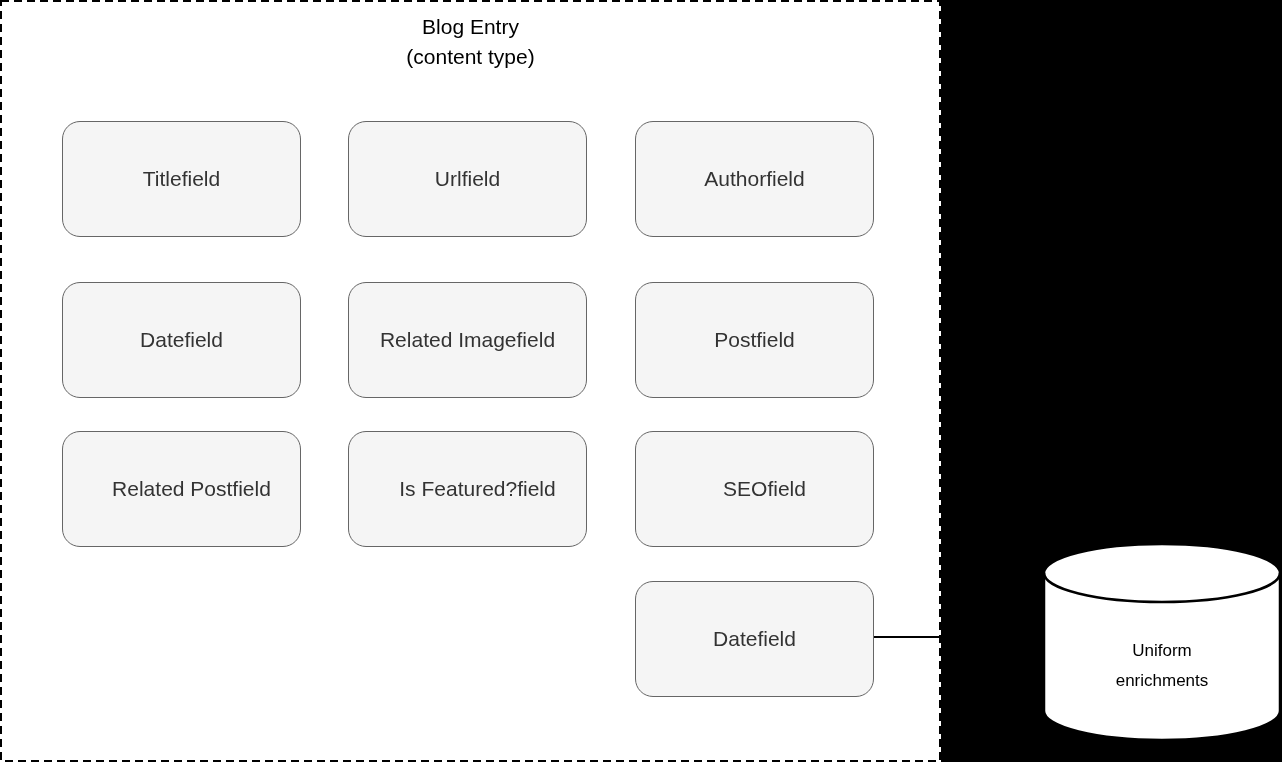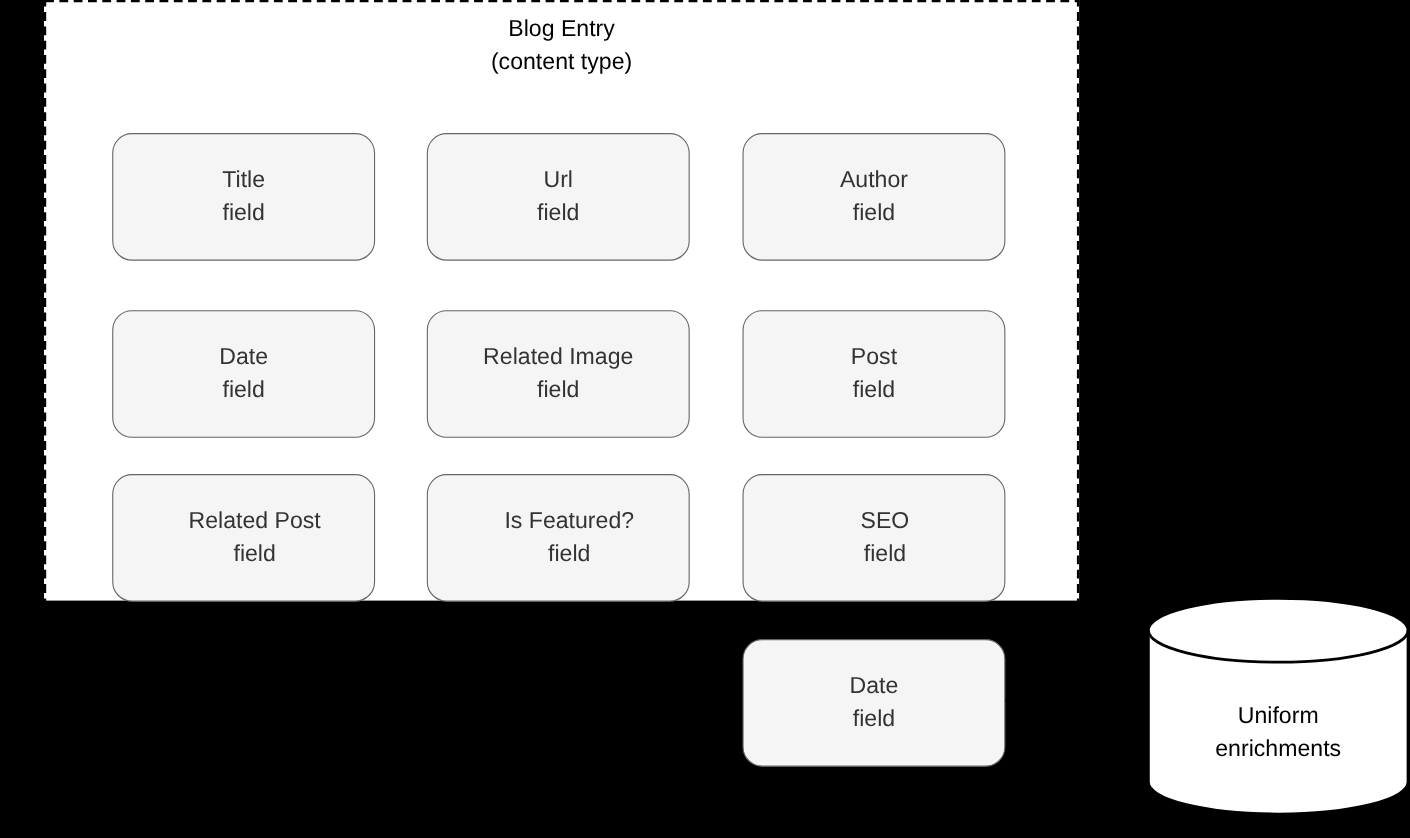--- a/index.html
+++ b/index.html
@@ -15,23 +15,22 @@
   html, body { width: 1282px; height: 762px; }
   body {
     position: relative;
     background: var(--canvas-bg);
     font-family: "Liberation Sans", sans-serif;
     overflow: hidden;
   }
   .panel {
     position: absolute;
     left: 0; top: 0;
-    width: 941px; height: 546px;
+    width: 941px; height: 762px;
     background: var(--panel-bg);
-    margin-left: 40px;
   }
   .panel-border-svg {
     position: absolute;
     left: 0; top: 0;
     pointer-events: none;
   }
   .diagram-title {
     position: absolute;
     left: 0; top: 12px;
     width: 941px;
@@ -40,21 +39,21 @@
     line-height: 30px;
     color: var(--title-text);
   }
   .box {
     position: absolute;
     width: 239px; height: 116px;
     background: var(--box-fill);
     border: 1.5px solid var(--box-border);
     border-radius: 18px;
     display: flex;
-    flex-direction: column;
+    flex-direction: row;
     align-items: center;
     justify-content: center;
     text-align: center;
     font-size: 21px;
     line-height: 30px;
     color: var(--box-text);
   }
   .c1 { left: 62px; }
   .c2 { left: 348px; text-align: center; }
   .c3 { left: 635px; text-align: right; }
@@ -72,21 +71,21 @@
     position: absolute;
     left: 1042px; top: 542px;
     width: 240px; height: 200px;
   }
   .cylinder svg { position: absolute; left: 0; top: 0; }
   .cylinder-label {
     position: absolute;
     left: 0; top: 94px;
     width: 100%;
     text-align: center;
-    font-size: 21px;
+    font-size: 17px;
     line-height: 30px;
     color: var(--title-text);
   }
 </style>
 </head>
 <body>
 
 <div class="panel">
   <svg class="panel-border-svg" width="941" height="762" viewBox="0 0 941 762">
     <rect x="1" y="1" width="939" height="760" fill="none" stroke="#000000" stroke-width="2" stroke-dasharray="8 5"></rect>

